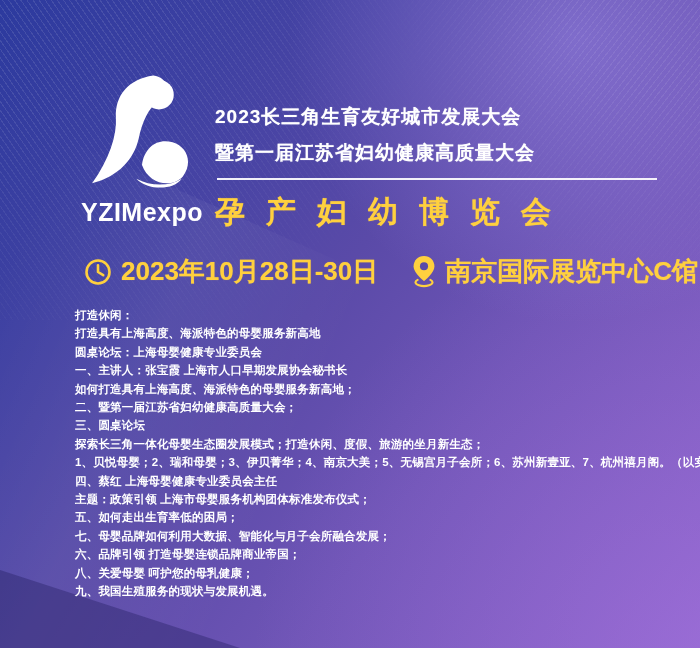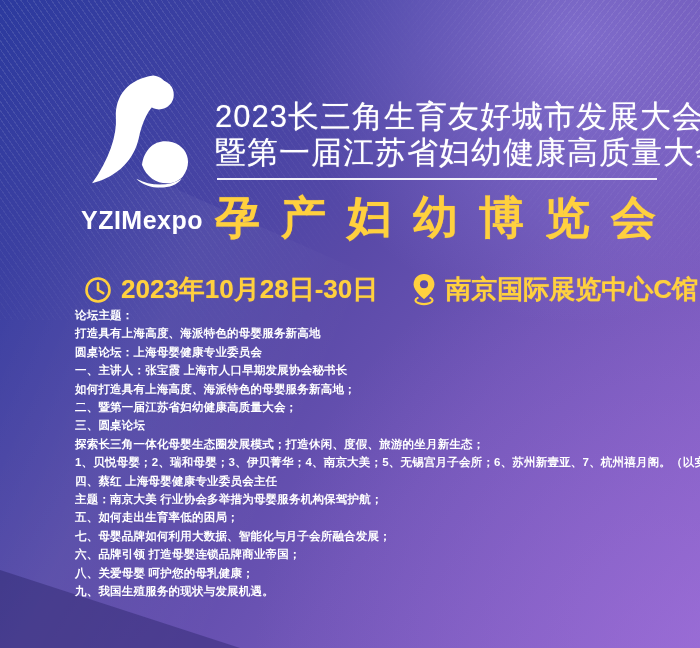--- a/index.html
+++ b/index.html
@@ -33,30 +33,30 @@
     clip-path:polygon(0 35%, 100% 100%, 0 100%);
   }
   .streak{
     left:-80px;top:180px;width:340px;height:620px;
     background:linear-gradient(90deg, transparent, rgba(255,255,255,.05), transparent);
     transform:rotate(24deg);
   }
   
   .logo-block{position:absolute;left:62px;top:74px;width:160px;text-align:center;}
   .logo-block svg{display:block;margin:0 auto;}
-  .brand{color:#fff;font-weight:bold;font-size:25px;letter-spacing:.5px;margin-top:18px;}
+  .brand{color:#fff;font-weight:bold;font-size:25px;letter-spacing:.5px;margin-top:10px;}
   
   .title-block{position:absolute;left:215px;top:99px;width:452px;}
-  .t-line{color:#fff;font-weight:400;font-size:31px;line-height:36px;letter-spacing:1px;white-space:nowrap;
+  .t-line{color:#fff;font-weight:700;font-size:19px;line-height:36px;letter-spacing:1px;white-space:nowrap;
           text-shadow:0 0 1px rgba(255,255,255,.6);}
   .divider{border:none;border-top:2px solid rgba(255,255,255,.92);margin:7px 10px 0 2px;}
-  .main-title{color:#FFD03E;font-weight:900;font-size:45px;line-height:52px;margin-top:12px;
+  .main-title{color:#FFD03E;font-weight:900;font-size:30px;line-height:52px;margin-top:6px;
               letter-spacing:21px;white-space:nowrap;text-shadow:0 0 1px rgba(255,208,62,.6);}
   
-  .info-row{position:absolute;left:84px;top:272px;display:flex;align-items:flex-end;color:#FFD03E;}
+  .info-row{position:absolute;left:84px;top:254px;display:flex;align-items:flex-end;color:#FFD03E;}
   .info-item{display:flex;align-items:center;font-weight:900;font-size:26px;white-space:nowrap;
              text-shadow:0 0 1px rgba(255,208,62,.5);}
   .info-item .ic{margin-right:9px;display:flex;align-items:center;}
   .info-gap{width:34px;}
   
   .agenda{position:absolute;left:75px;top:306px;width:615px;}
   .agenda-line{color:#fff;font-weight:700;font-size:11.5px;line-height:18.4px;white-space:nowrap;
                letter-spacing:.2px;}
 </style>
 </head>
@@ -107,31 +107,31 @@
           <path d="M11,1 C5.2,1 1.2,5.4 1.2,10.8 C1.2,16.8 11,24.6 11,24.6 C11,24.6 20.8,16.8 20.8,10.8 C20.8,5.4 16.8,1 11,1 Z" fill="#FFD03E"></path>
           <circle cx="11" cy="10.6" r="3.8" fill="#5a4aa8"></circle>
           <path d="M5 23.4 C2.2 24.8 2.2 27.2 6.2 28.5 C9.4 29.5 12.6 29.5 15.8 28.5 C19.8 27.2 19.8 24.8 17 23.4" fill="none" stroke="#FFD03E" stroke-width="2" stroke-linecap="round"></path>
         </svg>
       </span>
       <span>南京国际展览中心C馆</span>
     </div>
   </div>
 
   <div class="agenda">
-    <div class="agenda-line">论坛主题：</div>
+    <div class="agenda-line">打造休闲：</div>
     <div class="agenda-line">打造具有上海高度、海派特色的母婴服务新高地</div>
     <div class="agenda-line">圆桌论坛：上海母婴健康专业委员会</div>
     <div class="agenda-line">一、主讲人：张宝霞 上海市人口早期发展协会秘书长</div>
     <div class="agenda-line">如何打造具有上海高度、海派特色的母婴服务新高地；</div>
     <div class="agenda-line">二、暨第一届江苏省妇幼健康高质量大会；</div>
     <div class="agenda-line">三、圆桌论坛</div>
     <div class="agenda-line">探索长三角一体化母婴生态圈发展模式；打造休闲、度假、旅游的坐月新生态；</div>
     <div class="agenda-line">1、贝悦母婴；2、瑞和母婴；3、伊贝菁华；4、南京大美；5、无锡宫月子会所；6、苏州新壹亚、7、杭州禧月阁。（以实际确认为准）</div>
     <div class="agenda-line">四、蔡红 上海母婴健康专业委员会主任</div>
-    <div class="agenda-line">主题：南京大美 行业协会多举措为母婴服务机构保驾护航；</div>
+    <div class="agenda-line">主题：政策引领 上海市母婴服务机构团体标准发布仪式；</div>
     <div class="agenda-line">五、如何走出生育率低的困局；</div>
     <div class="agenda-line">七、母婴品牌如何利用大数据、智能化与月子会所融合发展；</div>
     <div class="agenda-line">六、品牌引领 打造母婴连锁品牌商业帝国；</div>
     <div class="agenda-line">八、关爱母婴 呵护您的母乳健康；</div>
     <div class="agenda-line">九、我国生殖服务的现状与发展机遇。</div>
   </div>
 
 </div>
 
 </body></html>

